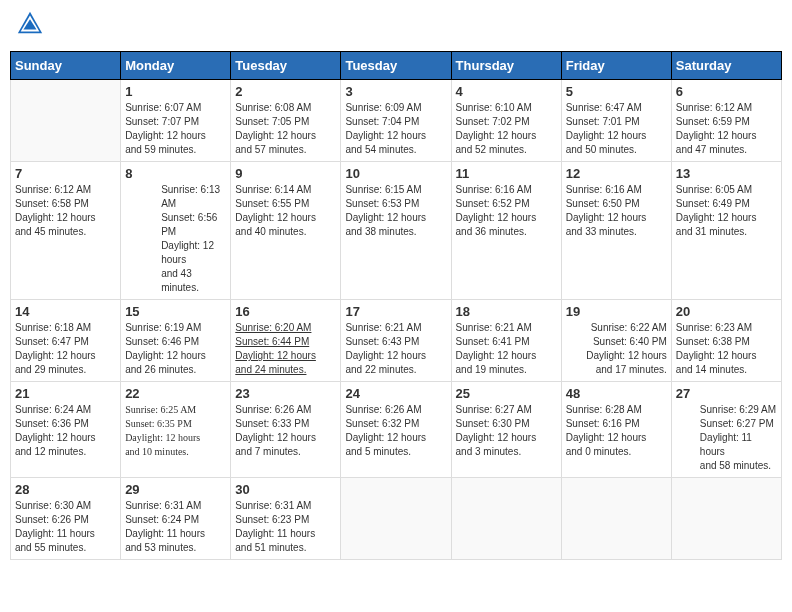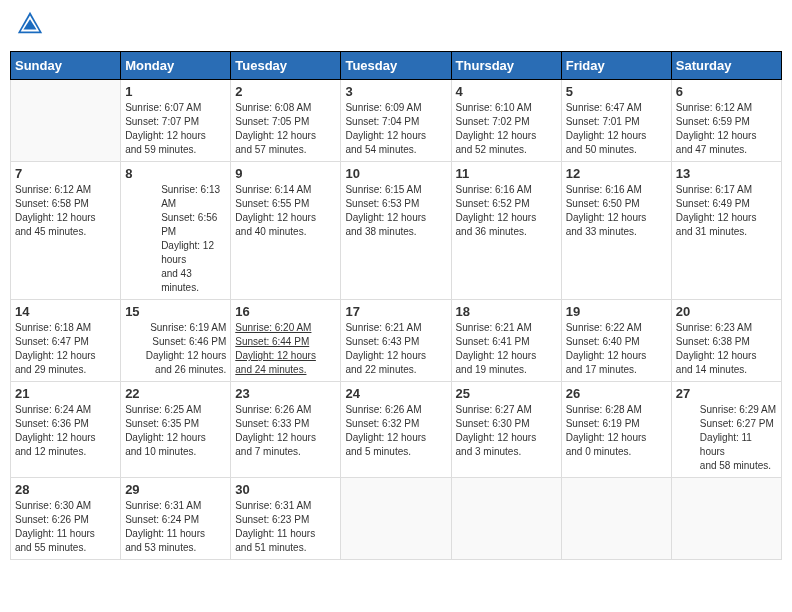--- a/index.html
+++ b/index.html
@@ -205,37 +205,37 @@
         </td>
         <td>
           <div class="day-number">12</div>
           <div class="day-info" style="white-space: pre-wrap;">Sunrise: 6:16 AM
 Sunset: 6:50 PM
 Daylight: 12 hours
 and 33 minutes.</div>
         </td>
         <td>
           <div class="day-number">13</div>
-          <div class="day-info" style="white-space: pre-wrap;">Sunrise: 6:17 AM
+          <div class="day-info" style="white-space: pre-wrap;">Sunrise: 6:05 AM
 Sunset: 6:49 PM
 Daylight: 12 hours
 and 31 minutes.</div>
         </td>
       </tr>
       <tr>
         <td>
           <div class="day-number">14</div>
           <div class="day-info" style="white-space: pre-wrap;">Sunrise: 6:18 AM
 Sunset: 6:47 PM
 Daylight: 12 hours
 and 29 minutes.</div>
         </td>
         <td>
           <div class="day-number">15</div>
-          <div class="day-info" style="white-space: pre-wrap; text-align: right;">Sunrise: 6:19 AM
+          <div class="day-info" style="white-space: pre-wrap;">Sunrise: 6:19 AM
 Sunset: 6:46 PM
 Daylight: 12 hours
 and 26 minutes.</div>
         </td>
         <td>
           <div class="day-number">16</div>
           <div class="day-info" style="white-space: pre-wrap; text-decoration: underline;">Sunrise: 6:20 AM
 Sunset: 6:44 PM
 Daylight: 12 hours
 and 24 minutes.</div>
@@ -249,21 +249,21 @@
         </td>
         <td>
           <div class="day-number">18</div>
           <div class="day-info" style="white-space: pre-wrap;">Sunrise: 6:21 AM
 Sunset: 6:41 PM
 Daylight: 12 hours
 and 19 minutes.</div>
         </td>
         <td>
           <div class="day-number">19</div>
-          <div class="day-info" style="white-space: pre-wrap;">Sunrise: 6:22 AM
+          <div class="day-info" style="white-space: pre-wrap; text-align: right;">Sunrise: 6:22 AM
 Sunset: 6:40 PM
 Daylight: 12 hours
 and 17 minutes.</div>
         </td>
         <td>
           <div class="day-number">20</div>
           <div class="day-info" style="white-space: pre-wrap;">Sunrise: 6:23 AM
 Sunset: 6:38 PM
 Daylight: 12 hours
 and 14 minutes.</div>
@@ -272,21 +272,21 @@
       <tr>
         <td>
           <div class="day-number">21</div>
           <div class="day-info" style="white-space: pre-wrap;">Sunrise: 6:24 AM
 Sunset: 6:36 PM
 Daylight: 12 hours
 and 12 minutes.</div>
         </td>
         <td>
           <div class="day-number">22</div>
-          <div class="day-info" style="white-space: pre-wrap;">Sunrise: 6:25 AM
+          <div class="day-info" style="white-space: pre-wrap; font-family: Liberation Serif, serif;">Sunrise: 6:25 AM
 Sunset: 6:35 PM
 Daylight: 12 hours
 and 10 minutes.</div>
         </td>
         <td>
           <div class="day-number">23</div>
           <div class="day-info" style="white-space: pre-wrap;">Sunrise: 6:26 AM
 Sunset: 6:33 PM
 Daylight: 12 hours
 and 7 minutes.</div>
@@ -299,23 +299,23 @@
 and 5 minutes.</div>
         </td>
         <td>
           <div class="day-number">25</div>
           <div class="day-info" style="white-space: pre-wrap;">Sunrise: 6:27 AM
 Sunset: 6:30 PM
 Daylight: 12 hours
 and 3 minutes.</div>
         </td>
         <td>
-          <div class="day-number">26</div>
+          <div class="day-number">48</div>
           <div class="day-info" style="white-space: pre-wrap;">Sunrise: 6:28 AM
-Sunset: 6:19 PM
+Sunset: 6:16 PM
 Daylight: 12 hours
 and 0 minutes.</div>
         </td>
         <td>
           <div class="day-number">27</div>
           <div class="day-info" style="white-space: pre-wrap; margin-left: 24px;">Sunrise: 6:29 AM
 Sunset: 6:27 PM
 Daylight: 11 hours
 and 58 minutes.</div>
         </td>

